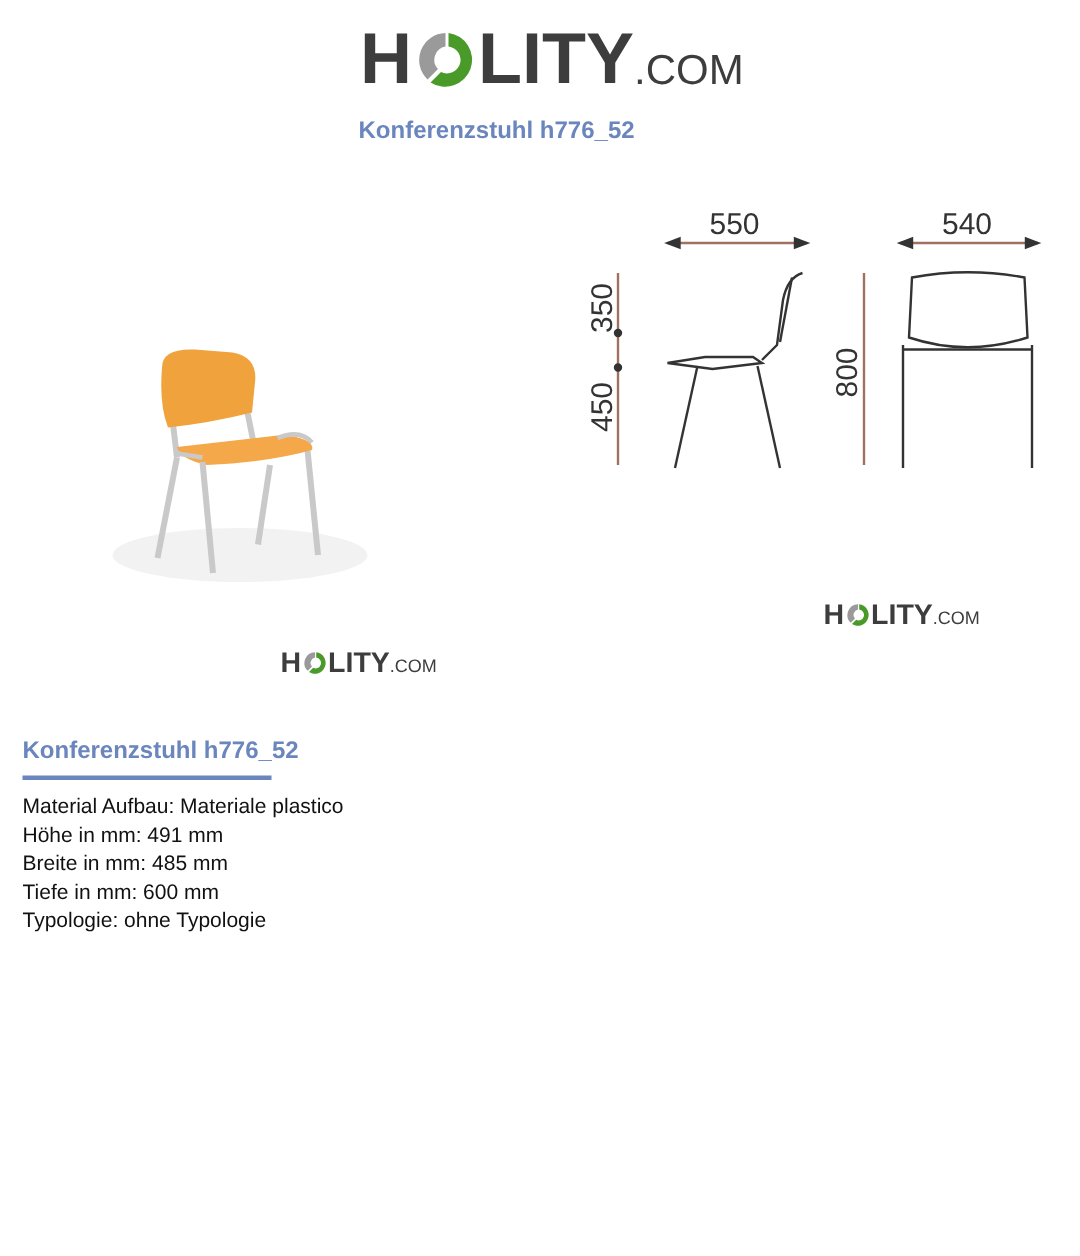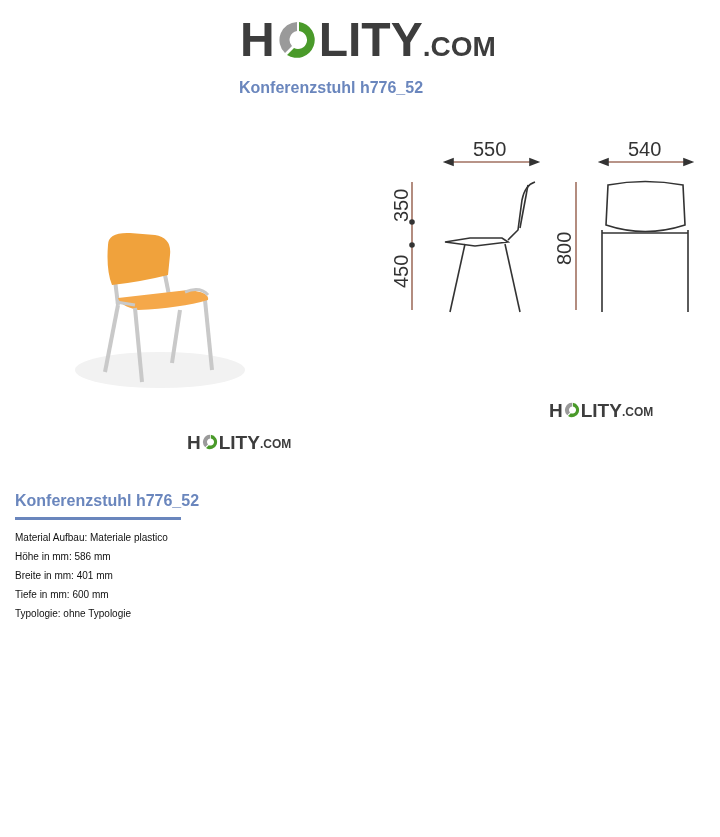--- a/index.html
+++ b/index.html
@@ -1,33 +1,33 @@
 <!DOCTYPE html>
 <html><head>
 <meta charset="utf-8">
 <style>
   html, body { margin:0; padding:0; background:#ffffff; }
   body { width:720px; height:837px; position:relative; overflow:hidden; font-family:"Liberation Sans", sans-serif; }
   .logo { position:absolute; display:flex; align-items:flex-end; color:#3d3d3d; font-weight:bold; letter-spacing:0; }
   .logo .big { font-family:"Liberation Sans", sans-serif; font-weight:bold; }
-  .logo .com { font-weight:bold; }
+  .logo .com { font-weight:normal; }
   .logo-main { left:240px; top:14px; height:50px; }
   .logo-main .big { font-size:48px; line-height:48px; }
   .logo-main .com { font-size:28px; line-height:30px; margin-bottom:2px; }
   .logo-main .ring { width:40px; height:40px; margin:0 2px 4px 2px; }
   .logo-small { height:20px; }
   .logo-small .big { font-size:19px; line-height:19px; }
   .logo-small .com { font-size:12px; line-height:13px; margin-bottom:1px; }
   .logo-small .ring { width:16px; height:16px; margin:0 1px 2px 1px; }
   .top-title { position:absolute; left:239px; top:79px; font-size:16px; font-weight:bold; color:#6a86bd; }
   .photo { position:absolute; left:60px; top:220px; width:200px; height:180px; }
   .drawing { position:absolute; left:380px; top:130px; width:330px; height:200px; }
   .section-title { position:absolute; left:15px; top:492px; font-size:16px; font-weight:bold; color:#6a86bd; }
   .section-rule { position:absolute; left:15px; top:517px; width:166px; height:3px; background:#6a86bd; }
-  .specs { position:absolute; left:15px; top:528px; font-size:10px; line-height:19px; color:#111; }
+  .specs { position:absolute; left:15px; top:528px; font-size:14px; line-height:19px; color:#111; }
   .specs div { white-space:nowrap; }
 </style>
 </head>
 <body>
 
 <div class="logo logo-main">
   <span class="big">H</span>
   <svg class="ring" viewBox="0 0 40 40">
     <path d="M20 2 A18 18 0 0 0 8 33 L15 26 A9 9 0 0 1 20 11 Z" fill="#9a9a9a"></path>
     <path d="M22 2 A18 18 0 1 1 10 35 L17 28 A9 9 0 1 0 22 11 Z" fill="#4a9a2a"></path>
@@ -108,17 +108,17 @@
     <path d="M22 2 A18 18 0 1 1 10 35 L17 28 A9 9 0 1 0 22 11 Z" fill="#4a9a2a"></path>
   </svg>
   <span class="big">LITY</span>
   <span class="com">.COM</span>
 </div>
 
 <div class="section-title">Konferenzstuhl h776_52</div>
 <div class="section-rule"></div>
 <div class="specs">
   <div>Material Aufbau: Materiale plastico</div>
-  <div>Höhe in mm: 586 mm</div>
-  <div>Breite in mm: 401 mm</div>
+  <div>Höhe in mm: 491 mm</div>
+  <div>Breite in mm: 485 mm</div>
   <div>Tiefe in mm: 600 mm</div>
   <div>Typologie: ohne Typologie</div>
 </div>
 
 </body></html>

